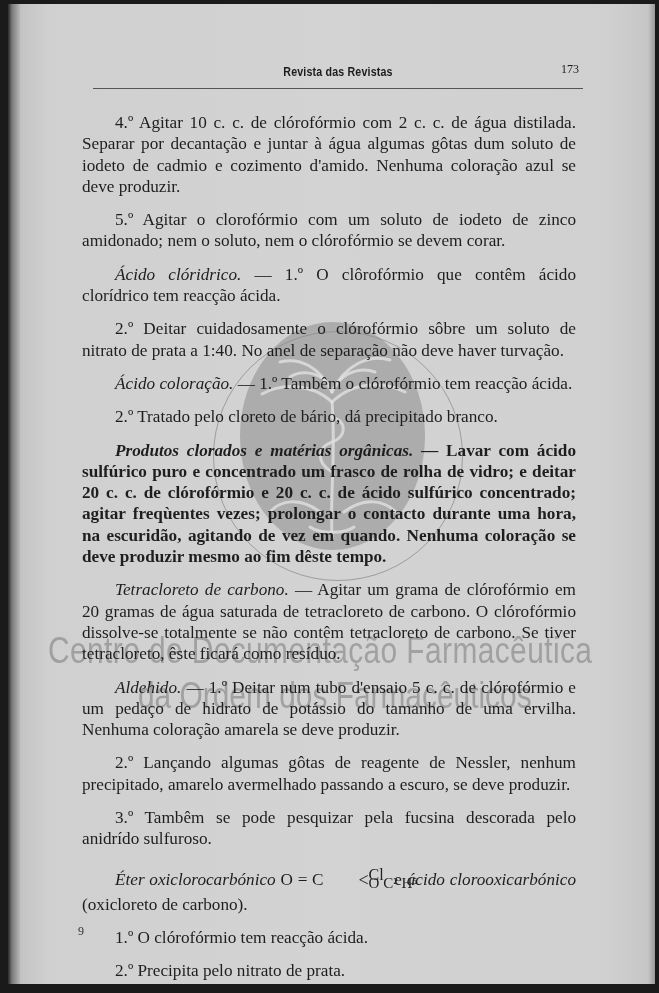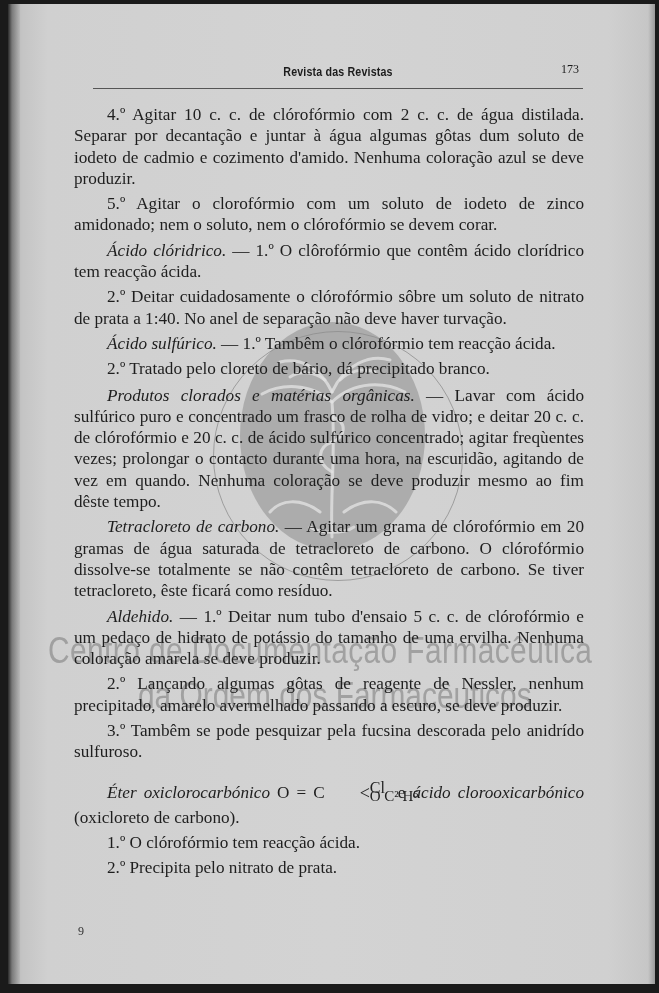--- a/index.html
+++ b/index.html
@@ -28,22 +28,22 @@
     }
     .page-number {
       position: absolute; right: 4px; top: 2px;
       font-family: "Liberation Serif", serif; font-size: 12px; color: #1c1c1c;
     }
     .body-text {
       position: absolute; left: 62px; top: 96px; width: 518px;
       font-family: "Liberation Serif", serif; font-size: 17.2px; line-height: 21.3px;
       color: #1e1e1e; text-align: justify;
     }
-    .body-text p { margin: 4px; text-indent: 33px; }
-    .body-text p.gap { margin-top: 5px; }
+    .body-text p { margin: 12px; text-indent: 33px; }
+    .body-text p.gap { margin-top: 5px; font-weight: bold; }
     .body-text p.gapbig { margin-top: 18px; }
     .body-text i { font-style: italic; }
     .sig {
       position: absolute; left: 70px; top: 920px;
       font-family: "Liberation Serif", serif; font-size: 12px; color: #333;
     }
     .formula { display: inline-block; vertical-align: middle; position: relative; width: 62px; height: 26px; margin: 0 2px; }
     .formula .f-cl { position: absolute; left: 10px; top: -4px; font-size: 16px; }
     .formula .f-oc { position: absolute; left: 10px; top: 5px; font-size: 15px; white-space: nowrap; }
     .formula .f-lt { position: absolute; left: 0; top: 2px; font-size: 18px; }
@@ -94,21 +94,21 @@
     <div class="header">
       <div class="running-title">Revista das Revistas</div>
       <div class="page-number">173</div>
     </div>
 
     <div class="body-text">
       <p>4.º Agitar 10 c. c. de clórofórmio com 2 c. c. de água distilada. Separar por decantação e juntar à água algumas gôtas dum soluto de iodeto de cadmio e cozimento d'amido. Nenhuma coloração azul se deve produzir.</p>
       <p>5.º Agitar o clorofórmio com um soluto de iodeto de zinco amidonado; nem o soluto, nem o clórofórmio se devem corar.</p>
       <p><i>Ácido clóridrico.</i><span> — 1.º O clôrofórmio que contêm ácido clorídrico tem reacção ácida.</span></p>
       <p>2.º Deitar cuidadosamente o clórofórmio sôbre um soluto de nitrato de prata a 1:40. No anel de separação não deve haver turvação.</p>
-      <p><i>Ácido sulfúrico.</i><span> — 1.º Tambêm o clórofórmio tem reacção ácida.</span></p>
+      <p><i>Ácido coloração.</i><span> — 1.º Tambêm o clórofórmio tem reacção ácida.</span></p>
       <p>2.º Tratado pelo cloreto de bário, dá precipitado branco.</p>
       <p class="gap"><i>Produtos clorados e matérias orgânicas.</i><span> — Lavar com ácido sulfúrico puro e concentrado um frasco de rolha de vidro; e deitar 20 c. c. de clórofórmio e 20 c. c. de ácido sulfúrico concentrado; agitar freqùentes vezes; prolongar o contacto durante uma hora, na escuridão, agitando de vez em quando. Nenhuma coloração se deve produzir mesmo ao fim dêste tempo.</span></p>
       <p><i>Tetracloreto de carbono.</i><span> — Agitar um grama de clórofórmio em 20 gramas de água saturada de tetracloreto de carbono. O clórofórmio dissolve-se totalmente se não contêm tetracloreto de carbono. Se tiver tetracloreto, êste ficará como resíduo.</span></p>
       <p><i>Aldehido.</i><span> — 1.º Deitar num tubo d'ensaio 5 c. c. de clórofórmio e um pedaço de hidrato de potássio do tamanho de uma ervilha. Nenhuma coloração amarela se deve produzir.</span></p>
       <p>2.º Lançando algumas gôtas de reagente de Nessler, nenhum precipitado, amarelo avermelhado passando a escuro, se deve produzir.</p>
       <p>3.º Tambêm se pode pesquizar pela fucsina descorada pelo anidrído sulfuroso.</p>
       <p class="gapbig"><i>Éter oxiclorocarbónico</i>
         <span>O = C</span><span class="formula"><span class="f-lt">&lt;</span><span class="f-cl">Cl</span><span class="f-oc">O C² H⁵</span></span><span> e </span><i>ácido clorooxicarbónico</i><span> (oxicloreto de carbono).</span></p>
       <p>1.º O clórofórmio tem reacção ácida.</p>
       <p>2.º Precipita pelo nitrato de prata.</p>

